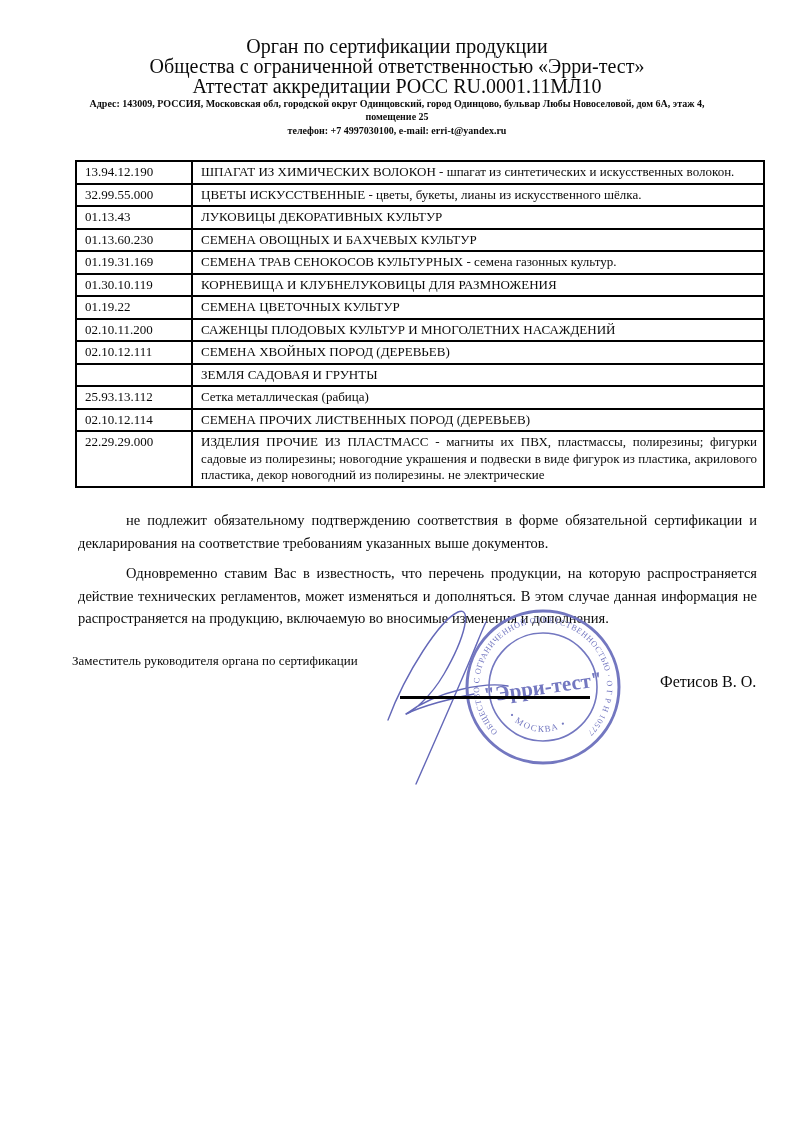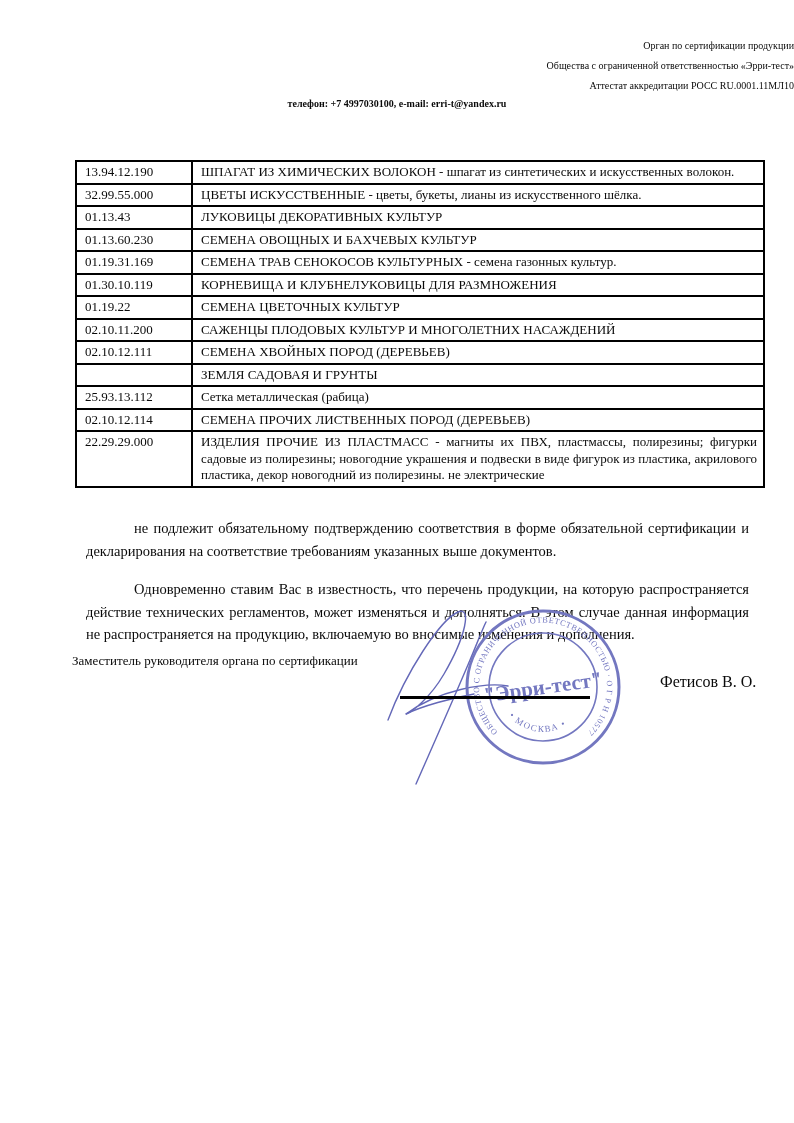--- a/index.html
+++ b/index.html
@@ -7,21 +7,21 @@
     position:relative;
     width:794px;height:1123px;
     margin:0 auto;
     background:#ffffff;
     font-family:"Liberation Serif", serif;
     color:#0a0a0a;
     overflow:hidden;
   }
   
   .header{position:absolute;top:36px;left:0;width:100%;text-align:center;}
-  .header .h-line{font-size:10px;line-height:20px;text-align:right;}
+  .header .h-line{font-size:20px;line-height:20px;}
   .header .addr{
     font-size:10px;font-weight:bold;line-height:13px;
     max-width:628px;margin:1px auto 0;
   }
   
   table.products{
     position:absolute;top:160px;left:75px;
     width:690px;
     border-collapse:collapse;
     table-layout:fixed;
@@ -30,21 +30,21 @@
     border:2px solid #000;
     font-size:13px;line-height:16.5px;
     padding:2px 6px 2px 8px;
     vertical-align:top;
   }
   td.code{width:100px;white-space:nowrap;}
   td.desc{text-align:justify;border-radius:11px;}
   
   .paras{position:absolute;top:501px;left:70px;width:695px;}
   .paras p{
-    margin:16px;text-align:justify;text-indent:48px;
+    margin:8px;text-align:justify;text-indent:48px;
     font-size:14.5px;line-height:22.5px;
   }
   
   .sig{position:absolute;top:600px;left:0;width:794px;height:230px;}
   .sig .role{
     position:absolute;left:72px;top:48px;width:330px;
     font-size:13px;line-height:25px;
   }
   .sig .sig-line{
     position:absolute;left:400px;top:96px;width:190px;height:3px;
@@ -59,20 +59,21 @@
 </style>
 </head>
 <body>
 
 <div class="page">
 
   <div class="header">
     <div class="h-line">Орган по сертификации продукции</div>
     <div class="h-line">Общества с ограниченной ответственностью «Эрри-тест»</div>
     <div class="h-line">Аттестат аккредитации РОСС RU.0001.11МЛ10</div>
+    <div class="addr">Адрес: 143009, РОССИЯ, Московская обл, городской округ Одинцовский, город Одинцово, бульвар Любы Новоселовой, дом 6А, этаж 4, помещение 25</div>
     <div class="addr">телефон: +7 4997030100, e-mail: erri-t@yandex.ru</div>
   </div>
 
   <table class="products">
     <tbody>
       <tr>
         <td class="code">13.94.12.190</td>
         <td class="desc">ШПАГАТ ИЗ ХИМИЧЕСКИХ ВОЛОКОН - шпагат из синтетических и искусственных волокон.</td>
       </tr>
       <tr>

